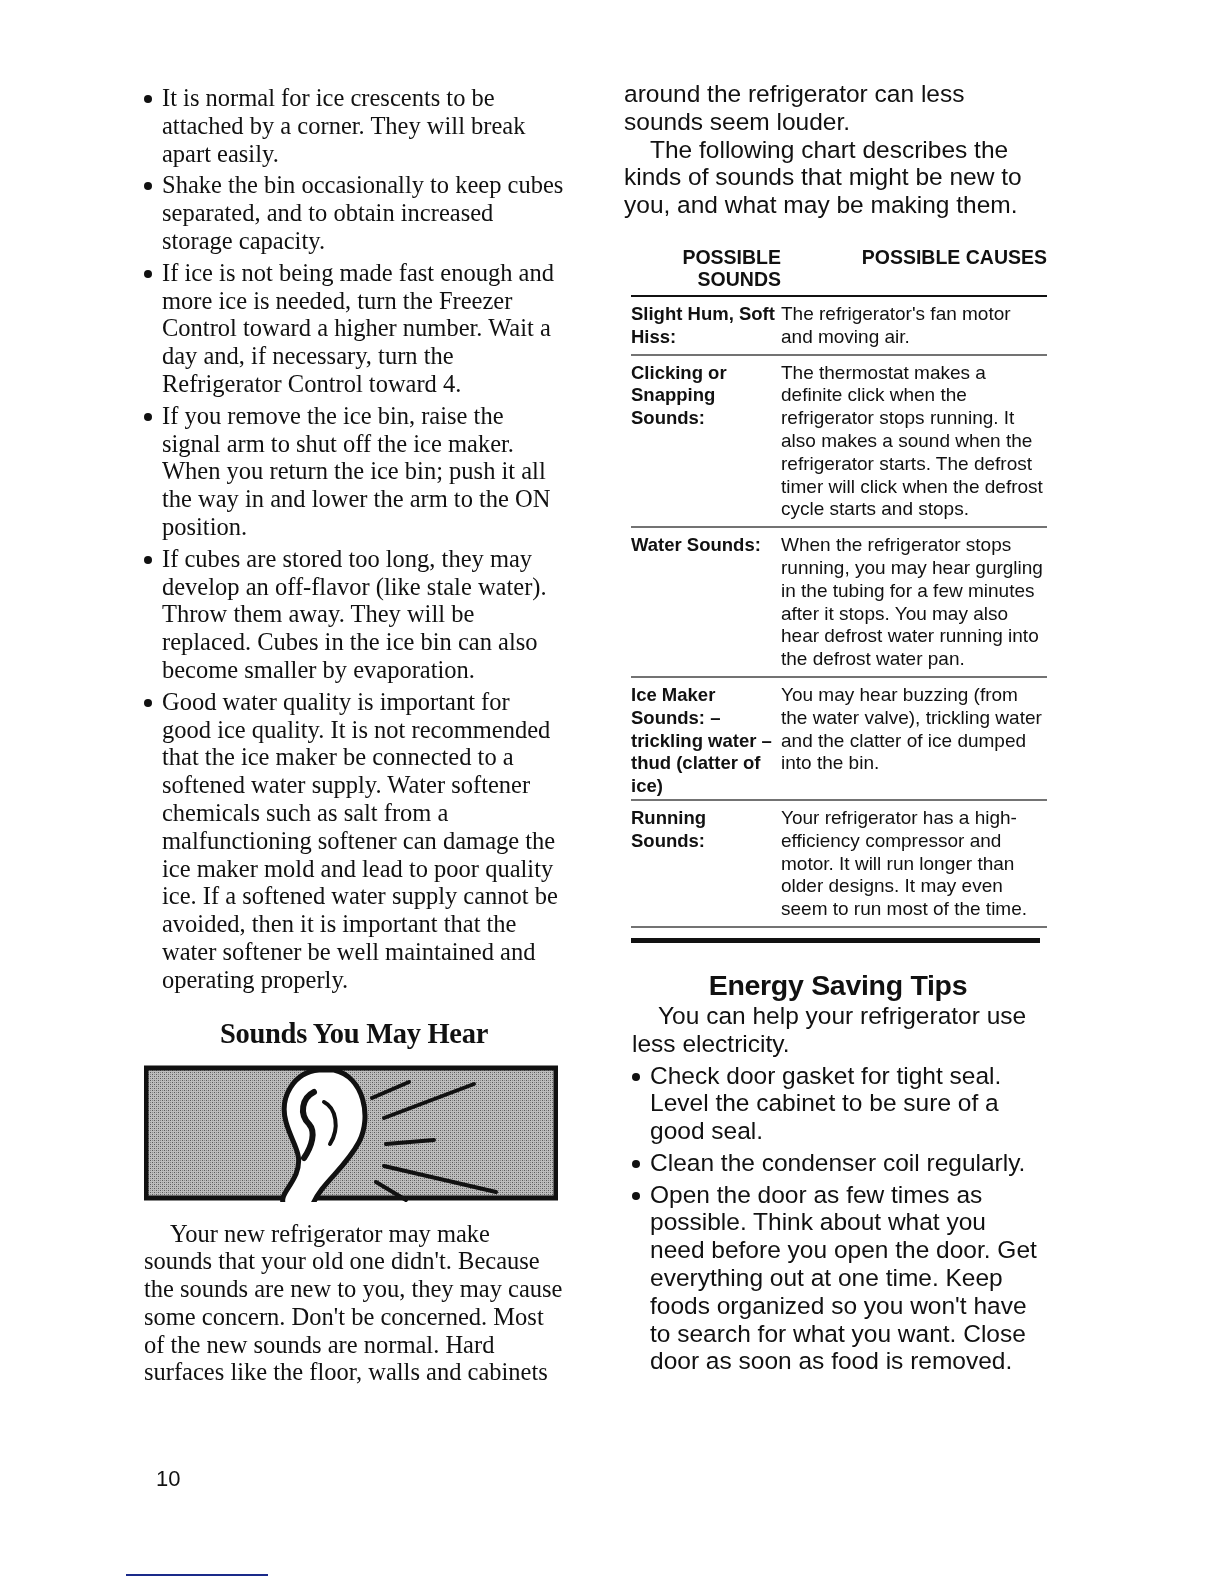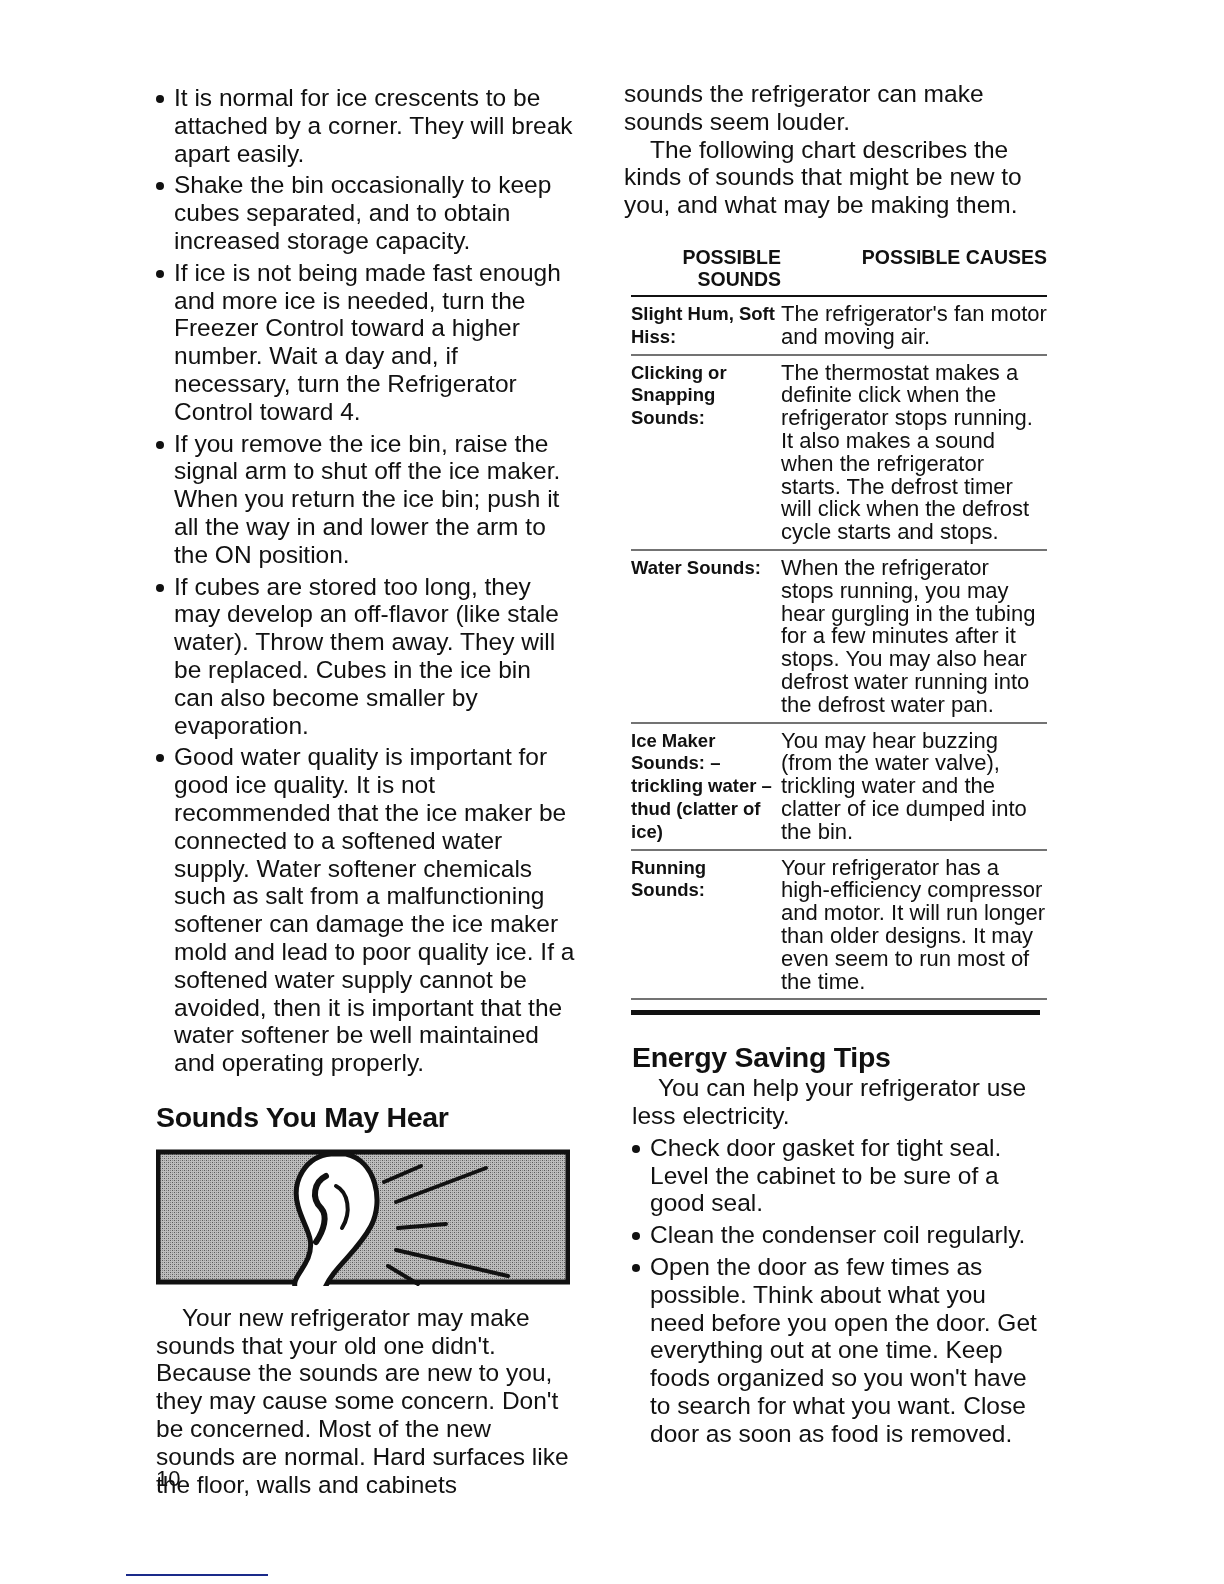--- a/index.html
+++ b/index.html
@@ -1,37 +1,37 @@
 <!DOCTYPE html>
 <html><head>
 <meta charset="utf-8">
 <style>
   html, body { margin:0; padding:0; background:#ffffff; }
   body { width:1224px; height:1584px; position:relative; overflow:hidden;
          font-family:"Liberation Sans", sans-serif; color:#111; }
   .col { position:absolute; }
-  .col-left { left:156px; top:84px; width:420px; }
+  .col-left { left:144px; top:84px; width:420px;font-family:Liberation Serif, serif; }
   .col-right { left:624px; top:80px; width:420px; }
 
   .para { font-size:24.5px; line-height:27.8px; margin:0; }
   .indent { text-indent:26px; }
 
   ul.bullets { list-style:none; margin:0; padding:0; }
   ul.bullets li { position:relative; padding-left:18px; font-size:24.5px; line-height:27.8px; margin-bottom:4px; }
   ul.bullets li .dot { position:absolute; left:0; top:11px; width:8px; height:8px; border-radius:50%; background:#111; }
 
-  h2.section { font-weight:bold; font-size:28.5px; margin:0; letter-spacing:-0.3px; }
+  h2.section { font-weight:bold; font-size:28.5px; margin:0; letter-spacing:-0.3px;text-align:center; }
 
   .illus { position:relative; width:414px; height:140px; margin-top:12px; margin-left:0; }
 
   table.sounds { border-collapse:collapse; width:416px; margin-top:27px; margin-left:7px; }
   table.sounds th { text-align:right; font-weight:bold; font-size:19.5px; line-height:22.5px; padding:0 0 4px 0; vertical-align:top; border-bottom:2px solid #111; }
   table.sounds td { vertical-align:top; padding:6px 0 5px 0; border-bottom:2px solid #737373; }
   table.sounds td.snd { font-weight:bold; font-size:18.5px; line-height:22.8px; width:150px; }
-  table.sounds td.cause { font-size:22px; line-height:22.8px; }
+  table.sounds td.cause { font-size:19px; line-height:22.8px; }
   .thick-rule { width:409px; height:5px; background:#111; margin-left:7px; margin-top:10px; }
 
   .page-num { position:absolute; left:156px; top:1466px; font-size:22px; }
   .blue-rule { position:absolute; left:126px; top:1574px; width:142px; height:2px; background:#1a2a8a; }
 </style>
 </head>
 <body>
 
 <div class="col col-left">
   <ul class="bullets">
@@ -67,21 +67,21 @@
       <path d="M175 8 C150 10,135 35,142 60 C148 82,160 92,152 112 C145 128,135 134,140 144 L168 144 C178 120,200 108,215 80 C228 55,220 15,190 8 Z" fill="#fff" stroke="#111" stroke-width="5"></path>
       <path d="M170 30 C158 36,155 52,165 62 C172 70,168 84,160 96" fill="none" stroke="#111" stroke-width="6" stroke-linecap="round"></path>
       <path d="M180 40 C192 46,196 66,186 82" fill="none" stroke="#111" stroke-width="4" stroke-linecap="round"></path>
     </svg>
   </div>
 
   <p class="para indent" style="margin-top:18px;">Your new refrigerator may make sounds that your old one didn't. Because the sounds are new to you, they may cause some concern. Don't be concerned. Most of the new sounds are normal. Hard surfaces like the floor, walls and cabinets</p>
 </div>
 
 <div class="col col-right">
-  <p class="para">sounds the refrigerator can make sounds seem louder.</p>
+  <p class="para">around the refrigerator can less sounds seem louder.</p>
   <p class="para indent">The following chart describes the kinds of sounds that might be new to you, and what may be making them.</p>
 
   <table class="sounds">
     <thead>
       <tr>
         <th style="width:150px;">POSSIBLE SOUNDS</th>
         <th>POSSIBLE CAUSES</th>
       </tr>
     </thead>
     <tbody>

